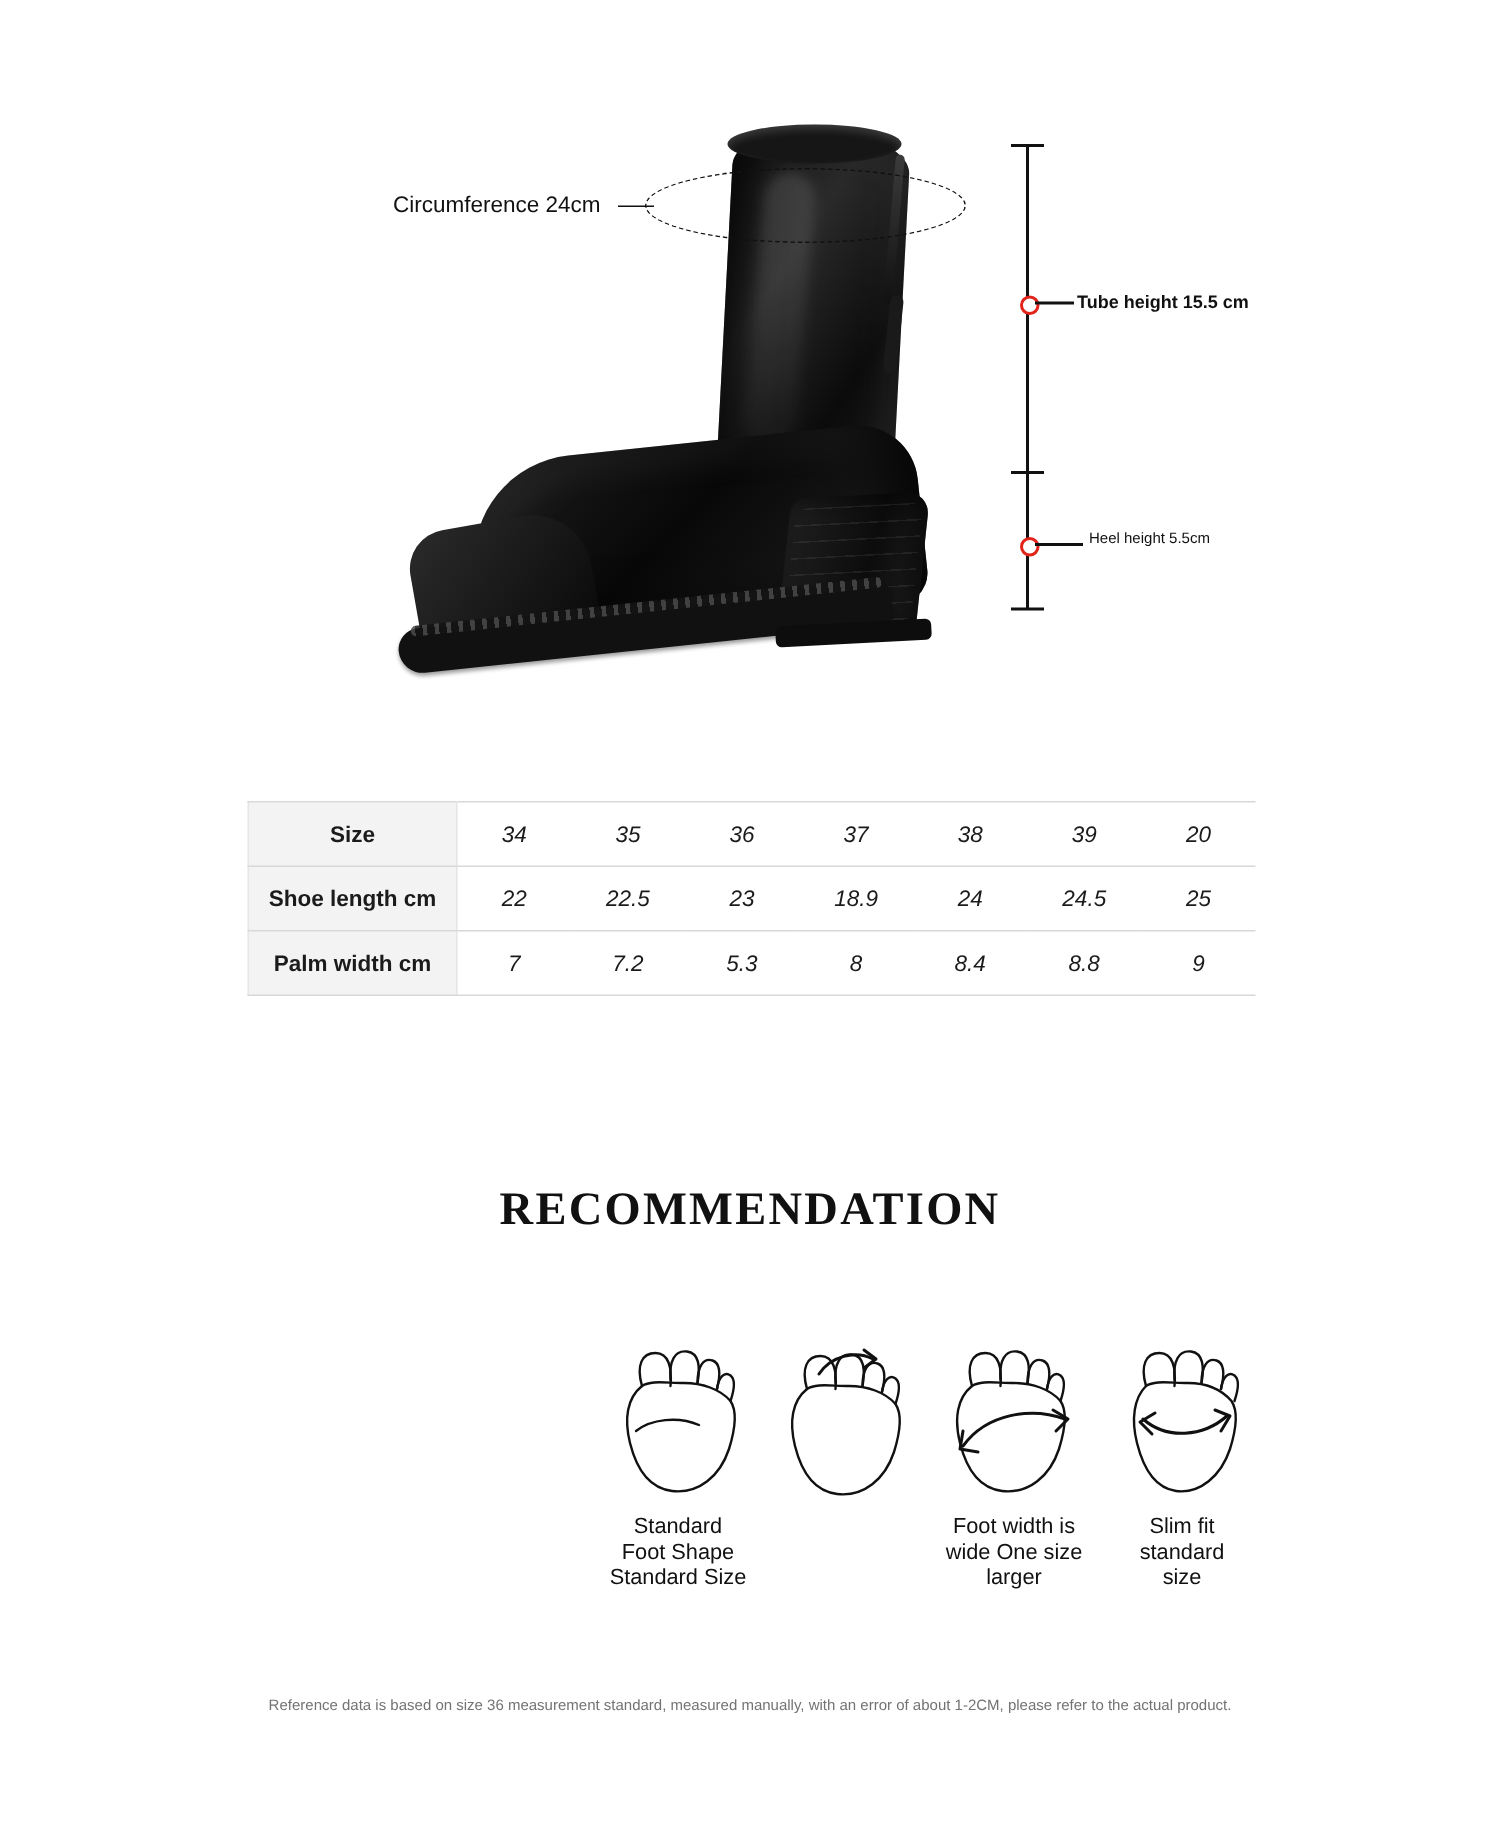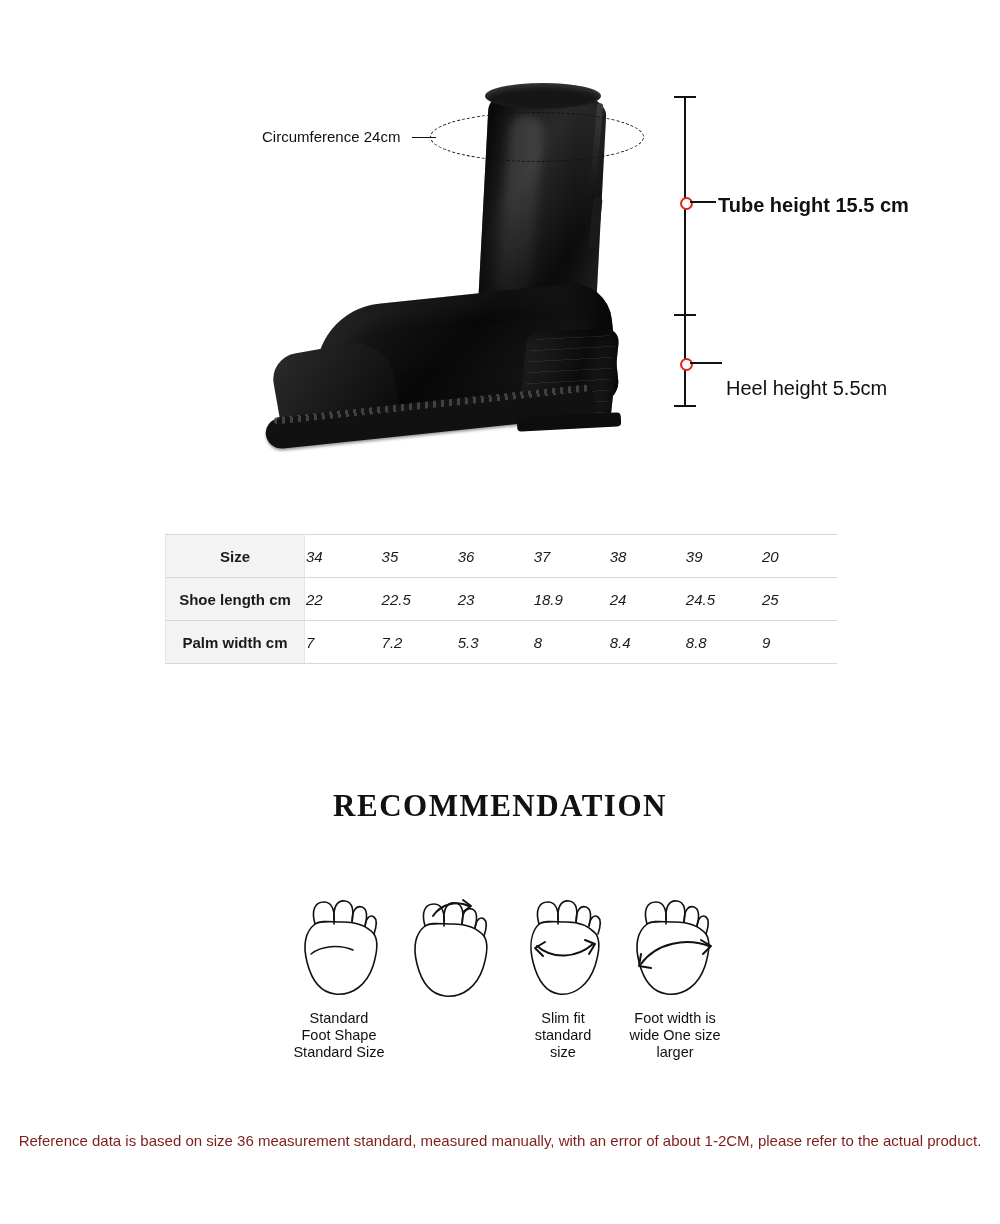--- a/index.html
+++ b/index.html
@@ -161,22 +161,22 @@
   }
 
   
   .anno-label {
     position: absolute;
     font-size: 15px;
     color: #111;
     white-space: nowrap;
   }
   #circumference-label { left: 262px; top: 128px; }
-  #tube-height-label   { left: 718px; top: 194px; font-size: 20px; font-weight: 600;}
-  #heel-height-label   { left: 726px; top: 354px; font-size: 20px; margin-top: 23px; }
+  #tube-height-label   { left: 718px; top: 194px; font-size: 12px; font-weight: 600;}
+  #heel-height-label   { left: 726px; top: 354px; font-size: 10px; }
 
   .leader-line {
     position: absolute;
     background: #111;
   }
   #circumference-leader {
     left: 412px; top: 137px; width: 24px; height: 1px;
   }
   .ellipse-dash {
     position: absolute;
@@ -241,46 +241,46 @@
   td.row-head {
     width: 136px;
     background: #f3f3f3;
     text-align: center;
     font-weight: 600;
     color: #1b1b1b;
     border-left: 1px solid #e6e6e6;
     border-right: 1px solid #e6e6e6;
   }
   td.val {
-    text-align: left;
+    text-align: center;
     font-style: italic;
     color: #1b1b1b;
     font-size: 15px;
   }
 
   
   #recommendation-title {
     position: absolute;
     left: 0; top: 788px;
     width: 1000px;
     text-align: center;
     font-family: "Liberation Serif", serif;
     font-weight: bold;
     font-size: 31px;
     letter-spacing: 1.5px;
     color: #111;
   }
 
   #foot-row {
     position: absolute;
-    left: 157px;
+    left: 144px;
     top: 880px;
     width: 700px;
     display: flex;
-    justify-content: center;
+    justify-content: flex-end;
   }
   .foot-item {
     width: 112px;
     display: flex;
     flex-direction: column;
     align-items: center;
   }
   .foot-art {
     width: 96px;
     height: 128px;
@@ -296,22 +296,22 @@
     font-family: "Liberation Sans", sans-serif;
     width: 118px;
   }
 
   #footnote {
     position: absolute;
     left: 0;
     top: 1132px;
     width: 1000px;
     text-align: center;
-    font-size: 15px;
-    color: #7f1d1d;
+    font-size: 10px;
+    color: #737373;
   }
 </style>
 </head>
 <body>
 
 <div id="product-section">
 
   <div id="boot-figure">
     <div class="boot-shaft"></div>
     <div class="boot-shaft-highlight"></div>
@@ -417,47 +417,47 @@
           <path d="M60 20 L68 26 L60 32" stroke-width="2"></path>
         </g>
       </svg>
     </div>
   </div>
 
   <div class="foot-item">
     <div class="foot-art">
       <svg width="96" height="128" viewBox="0 0 96 128">
         <g fill="none" stroke="#111" stroke-width="1.6" stroke-linecap="round" stroke-linejoin="round">
+          <path d="M20 44 C16 30 20 22 29 22 C38 22 40 32 39 44"></path>
+          <path d="M39 40 C38 27 42 20 50 21 C58 22 59 31 57 42"></path>
+          <path d="M57 42 C57 31 61 25 67 27 C73 29 72 38 70 46"></path>
+          <path d="M70 46 C71 38 75 34 79 37 C83 40 81 48 79 54"></path>
+          <path d="M20 44 C10 52 8 66 12 82 C16 98 24 112 40 114 C58 116 72 104 78 86 C83 70 83 60 79 54 C72 46 60 42 48 42 C36 42 26 40 20 44 Z"></path>
+          <path d="M14 84 C30 62 60 58 82 66" stroke-width="2"></path>
+          <path d="M14 74 L12 86 L24 88" stroke-width="2"></path>
+          <path d="M74 60 L84 66 L76 74" stroke-width="2"></path>
+        </g>
+      </svg>
+    </div>
+    <div class="foot-caption">Foot width is<br>wide One size<br>larger</div>
+  </div>
+
+  <div class="foot-item">
+    <div class="foot-art">
+      <svg width="96" height="128" viewBox="0 0 96 128">
+        <g fill="none" stroke="#111" stroke-width="1.6" stroke-linecap="round" stroke-linejoin="round">
           <path d="M24 44 C20 30 24 22 33 22 C42 22 44 32 43 44"></path>
           <path d="M43 40 C42 27 46 20 54 21 C62 22 63 31 61 42"></path>
           <path d="M61 42 C61 31 65 25 71 27 C77 29 76 38 74 46"></path>
           <path d="M74 46 C75 38 79 34 83 37 C87 40 85 48 83 54"></path>
           <path d="M24 44 C16 52 14 66 18 82 C22 98 30 112 44 114 C60 116 74 104 80 86 C85 70 85 60 81 54 C74 46 64 42 52 42 C40 42 30 40 24 44 Z"></path>
           <path d="M22 66 C38 80 62 78 78 64" stroke-width="2"></path>
           <path d="M30 62 L20 68 L28 76" stroke-width="2"></path>
           <path d="M70 60 L80 64 L74 74" stroke-width="2"></path>
         </g>
       </svg>
     </div>
     <div class="foot-caption">Slim fit<br>standard<br>size</div>
   </div>
 
-  <div class="foot-item">
-    <div class="foot-art">
-      <svg width="96" height="128" viewBox="0 0 96 128">
-        <g fill="none" stroke="#111" stroke-width="1.6" stroke-linecap="round" stroke-linejoin="round">
-          <path d="M20 44 C16 30 20 22 29 22 C38 22 40 32 39 44"></path>
-          <path d="M39 40 C38 27 42 20 50 21 C58 22 59 31 57 42"></path>
-          <path d="M57 42 C57 31 61 25 67 27 C73 29 72 38 70 46"></path>
-          <path d="M70 46 C71 38 75 34 79 37 C83 40 81 48 79 54"></path>
-          <path d="M20 44 C10 52 8 66 12 82 C16 98 24 112 40 114 C58 116 72 104 78 86 C83 70 83 60 79 54 C72 46 60 42 48 42 C36 42 26 40 20 44 Z"></path>
-          <path d="M14 84 C30 62 60 58 82 66" stroke-width="2"></path>
-          <path d="M14 74 L12 86 L24 88" stroke-width="2"></path>
-          <path d="M74 60 L84 66 L76 74" stroke-width="2"></path>
-        </g>
-      </svg>
-    </div>
-    <div class="foot-caption">Foot width is<br>wide One size<br>larger</div>
-  </div>
-
 </div>
 
 <div id="footnote">Reference data is based on size 36 measurement standard, measured manually, with an error of about 1-2CM, please refer to the actual product.</div>
 
 </body></html>

